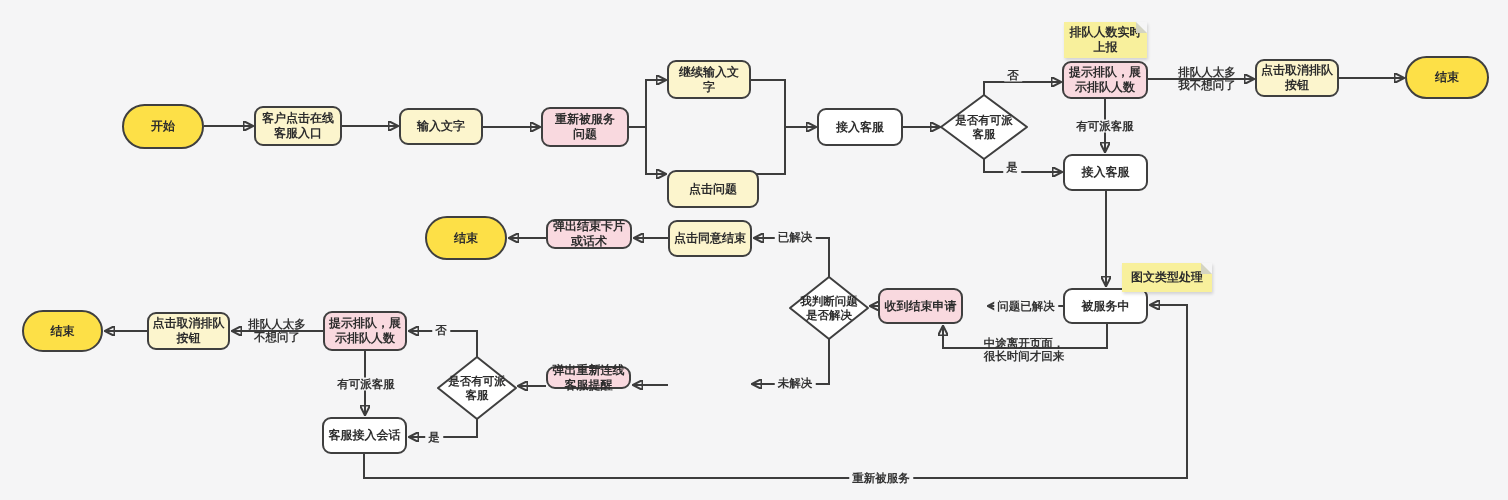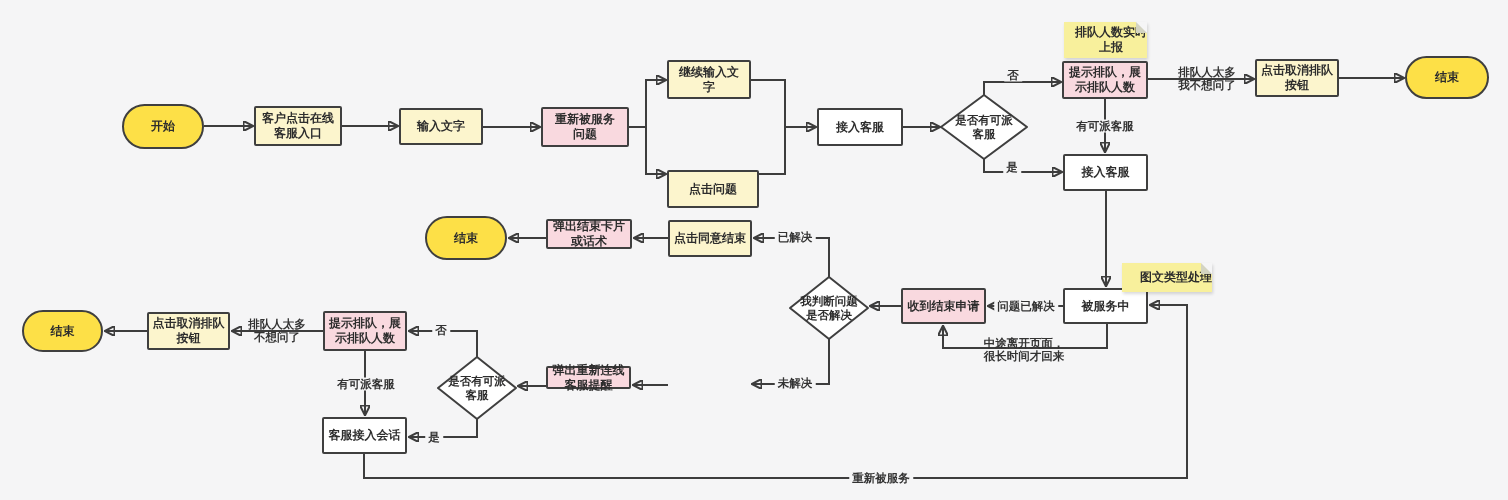--- a/index.html
+++ b/index.html
@@ -3,29 +3,29 @@
 <meta charset="utf-8">
 <style>
   *{margin:0;padding:0;box-sizing:border-box}
   html,body{background:#f5f5f6}
   body{font-family:"Liberation Sans","DejaVu Sans",sans-serif}
   #canvas{position:relative;width:1508px;height:500px;background:#f5f5f6;overflow:hidden}
   svg.wires{position:absolute;left:0;top:0;width:1508px;height:500px}
   svg.wires path{fill:none;stroke:#3d3d3d;stroke-width:2}
   svg.wires polygon{fill:#ffffff;stroke:#3f3f3f;stroke-width:2;stroke-linejoin:round}
   .node{position:absolute;display:flex;align-items:center;justify-content:center;
-        text-align:center;border:2px solid #3f3f3f;background:#ffffff;border-radius:2px;
+        text-align:center;border:2px solid #3f3f3f;background:#ffffff;border-radius:9px;
         font-size:12px;font-weight:bold;color:#2d2d2d;line-height:15px;white-space:pre-line}
   .node.yellow{background:#fcf5cd}
   .node.pink{background:#f9d9df}
   .node.terminator{border-radius:23px;background:#fde047}
   .dlabel{position:absolute;display:flex;align-items:center;justify-content:center;
           text-align:center;font-size:11.5px;font-weight:bold;color:#2d2d2d;line-height:14px;
           white-space:pre-line;pointer-events:none}
-  .sticky{position:absolute;background:#f8f09c;display:flex;align-items:center;justify-content:flex-end;
+  .sticky{position:absolute;background:#f8f09c;display:flex;align-items:center;justify-content:center;
           text-align:center;font-size:12px;font-weight:bold;color:#2d2d2d;line-height:15px;
           white-space:pre-line;box-shadow:1px 2px 3px rgba(0,0,0,.15)}
   .fold{position:absolute;top:0;right:0;width:0;height:0;
         border-top:11px solid #f5f5f6;border-left:11px solid #d4d4c2}
   .edge-label{position:absolute;transform:translate(-50%,-50%);font-size:11.5px;font-weight:bold;
               color:#333;text-align:center;line-height:13px;white-space:pre-line}
   .edge-label.bg{background:#f5f5f6;padding:0 3px}
 </style>
 </head>
 <body>
@@ -97,21 +97,21 @@
   <div class="node yellow" style="left:1255px;top:59px;width:84px;height:38px">点击取消排队
 按钮</div>
   <div class="node terminator" style="left:1405px;top:56px;width:84px;height:43px">结束</div>
   <div class="node" style="left:1063px;top:154px;width:85px;height:37px">接入客服</div>
 
   <div class="node" style="left:1063px;top:288px;width:85px;height:36px">被服务中</div>
   <div class="sticky" style="left:1122px;top:263px;width:90px;height:29px">
     <span>图文类型处理</span>
     <i class="fold"></i>
   </div>
-  <div class="node pink" style="left:901px;top:288px;width:85px;height:36px">收到结束申请</div>
+  <div class="node pink" style="left:878px;top:288px;width:85px;height:36px">收到结束申请</div>
   <div class="dlabel" style="left:789px;top:283px;width:80px;height:50px">我判断问题
 是否解决</div>
   <div class="node yellow" style="left:668px;top:220px;width:84px;height:37px">点击同意结束</div>
   <div class="node pink" style="left:546px;top:219px;width:86px;height:30px">弹出结束卡片
 或话术</div>
   <div class="node terminator" style="left:425px;top:216px;width:82px;height:44px">结束</div>
 
   <div class="node pink" style="left:546px;top:366px;width:85px;height:23px">弹出重新连线
 客服提醒</div>
   <div class="dlabel" style="left:437px;top:363px;width:80px;height:50px">是否有可派

